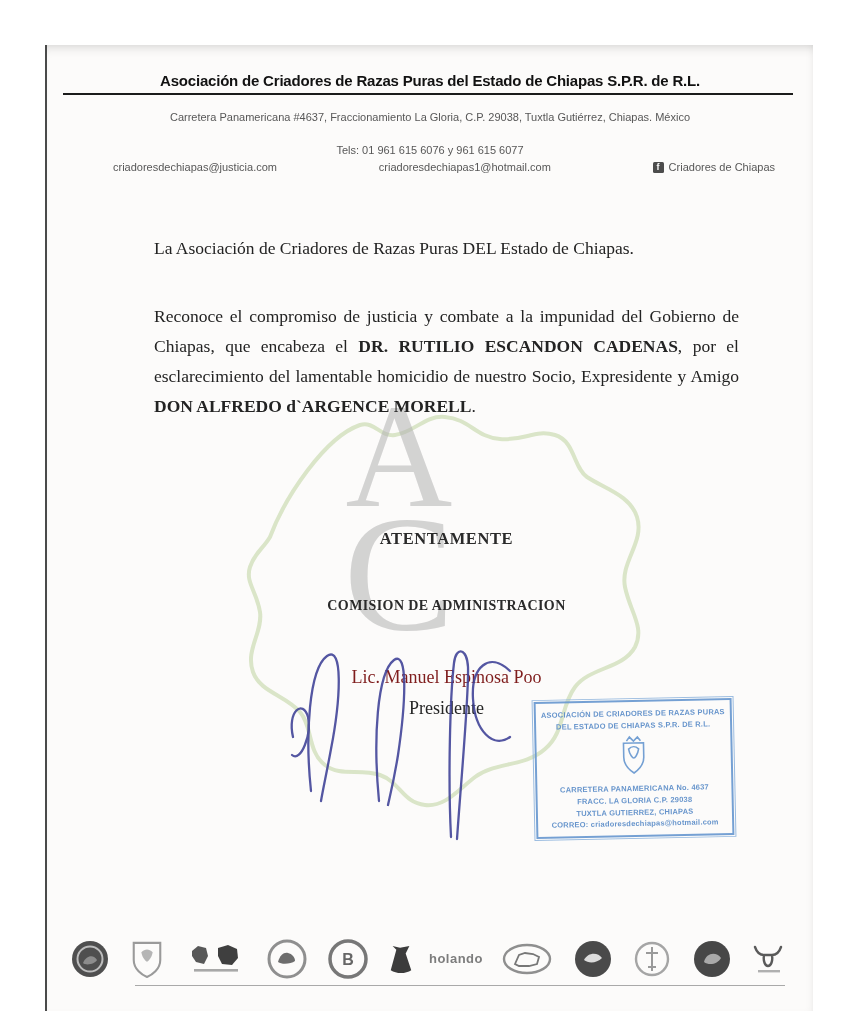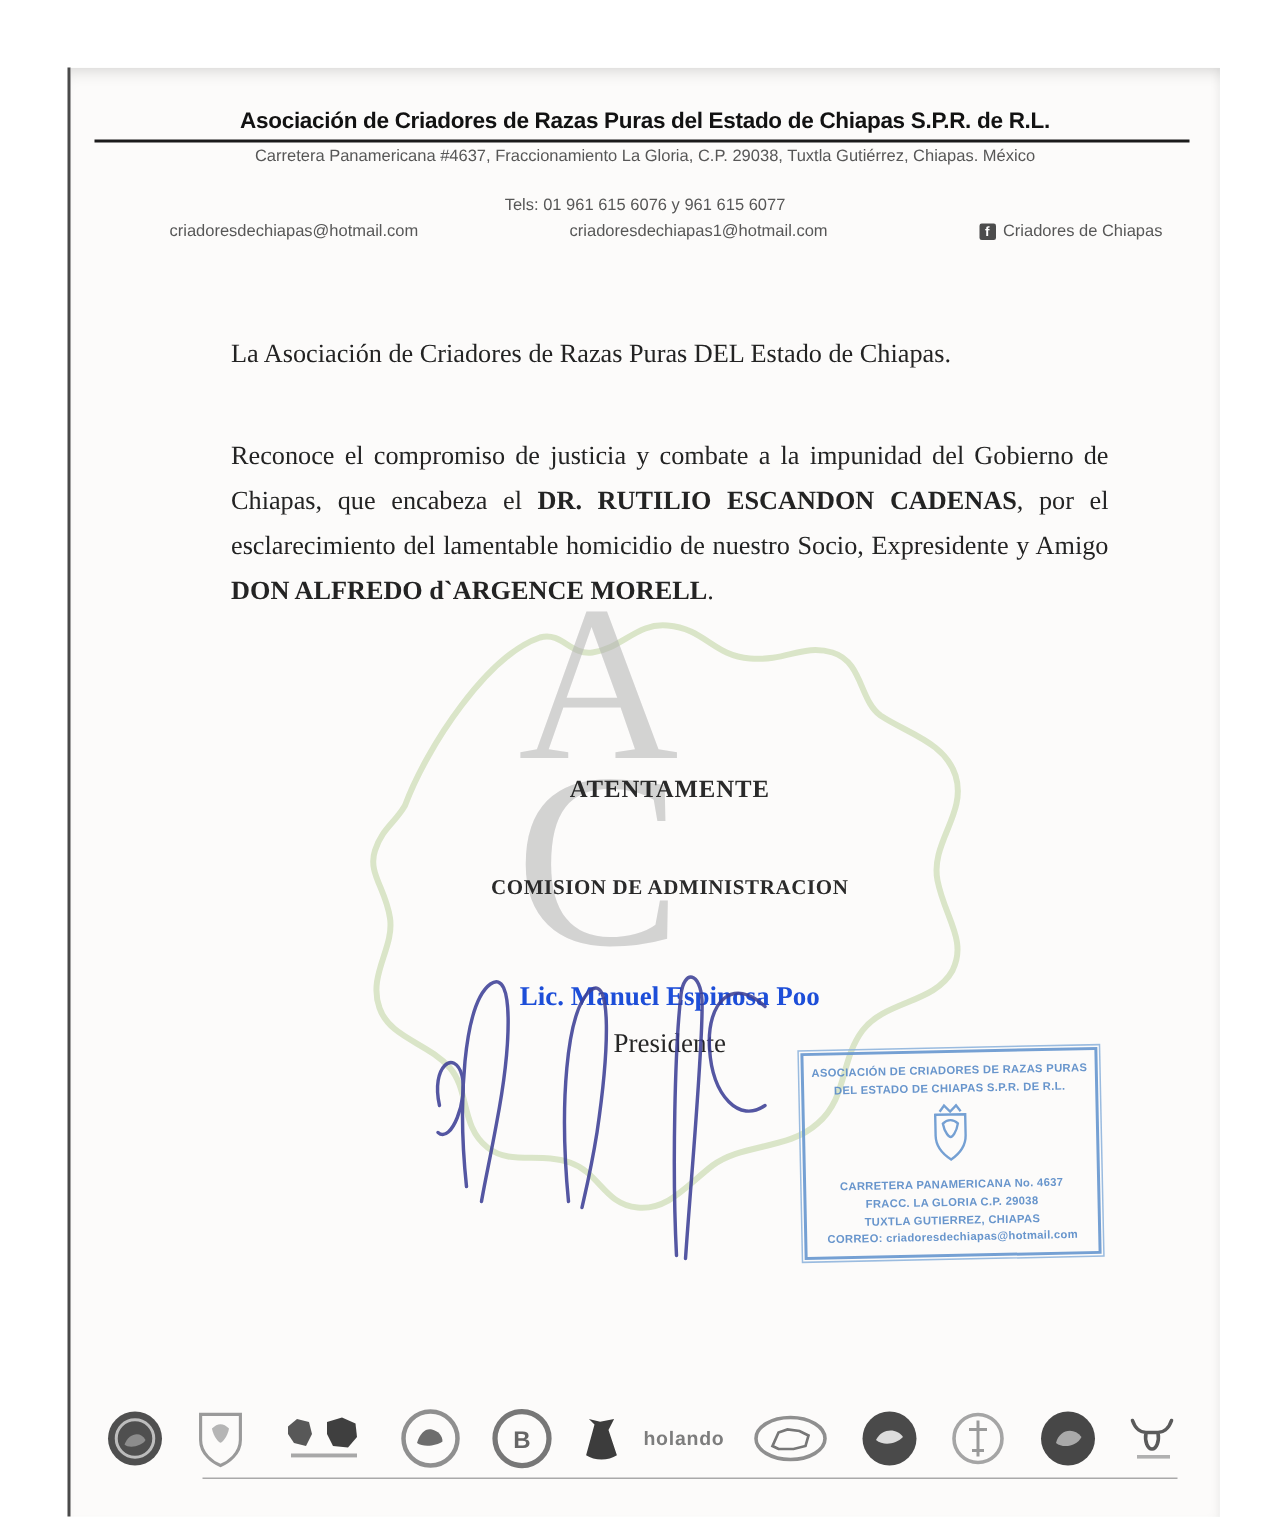--- a/index.html
+++ b/index.html
@@ -10,38 +10,38 @@
   .scan{position:relative;width:848px;height:1024px;background:#fff;}
   .page{
     position:absolute;left:45px;top:45px;width:766px;height:966px;
     background:#fcfbfa;border-left:2px solid #4a4a4a;
     box-shadow:inset 0 10px 12px -9px rgba(0,0,0,.18), inset -5px 0 8px -5px rgba(0,0,0,.07);
   }
   
   .header{position:relative;z-index:3;padding-top:27px;text-align:center;}
   .title{font-size:15px;font-weight:bold;color:#121212;letter-spacing:-0.2px;white-space:nowrap;}
   .title-rule{border-top:2.5px solid #1b1b1b;margin:4px 20px 0 16px;}
-  .addr{font-size:11px;color:#575757;margin-top:3px;}
+  .addr{font-size:11px;color:#575757;margin-top:16px;}
   .tels{font-size:11px;color:#575757;margin-top:21px;}
   .contact-row{display:flex;justify-content:space-between;align-items:center;
     padding:5px 38px 0 66px;font-size:11px;color:#575757;}
   .fb{display:inline-flex;align-items:center;gap:5px;}
   .fb-icon{width:11px;height:11px;background:#4c4c4c;color:#fff;font-weight:bold;
     font-size:9px;line-height:11px;text-align:center;display:inline-block;border-radius:1.5px;}
   
   .letter-body{position:relative;z-index:3;margin:60px 74px 0 107px;
     font-family:"Liberation Serif","DejaVu Serif",serif;font-size:17.5px;line-height:1.72;
     color:#232323;text-align:justify;}
   .para{margin:0 0 38px 0;}
   .para .b{font-weight:bold;}
   .atentamente{margin-top:104px;text-align:center;font-weight:bold;font-size:16.5px;
     letter-spacing:0.6px;color:#2a2a2a;}
   .comision{margin-top:40px;text-align:center;font-weight:bold;font-size:14px;
     letter-spacing:0.4px;color:#2a2a2a;}
-  .signer{margin-top:44px;text-align:center;font-size:18px;color:#1d4ed8;font-weight:bold;}
+  .signer{margin-top:44px;text-align:center;font-size:18px;color:#7f1d1d;}
   .signer-title{text-align:center;font-size:18px;color:#262626;}
   
   .watermark{position:absolute;left:128px;top:332px;z-index:0;opacity:.9;}
   .monogram{position:absolute;left:282px;top:352px;width:140px;z-index:1;
     font-family:"Liberation Serif","DejaVu Serif",serif;color:#b3b3b3;opacity:.55;
     text-align:center;line-height:.8;}
   .m-a{font-size:148px;}
   .m-c{font-size:166px;margin-top:-8px;}
   
   .signature{position:absolute;left:230px;top:594px;z-index:5;}
@@ -84,21 +84,21 @@
       <div class="m-a">A</div>
       <div class="m-c">C</div>
     </div>
 
     <div class="header">
       <div class="title">Asociación de Criadores de Razas Puras del Estado de Chiapas S.P.R. de R.L.</div>
       <div class="title-rule"></div>
       <div class="addr">Carretera Panamericana #4637, Fraccionamiento La Gloria, C.P. 29038, Tuxtla Gutiérrez, Chiapas. México</div>
       <div class="tels">Tels: 01 961 615 6076 y 961 615 6077</div>
       <div class="contact-row">
-        <span>criadoresdechiapas@hotmail.com</span>
+        <span>criadoresdechiapas@justicia.com</span>
         <span>criadoresdechiapas1@hotmail.com</span>
         <span class="fb">
           <span class="fb-icon">f</span>
           <span>Criadores de Chiapas</span>
         </span>
       </div>
     </div>
 
     <div class="letter-body">
       <div>

